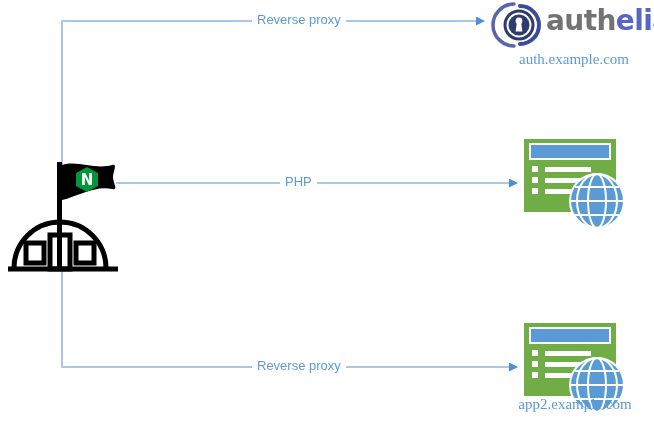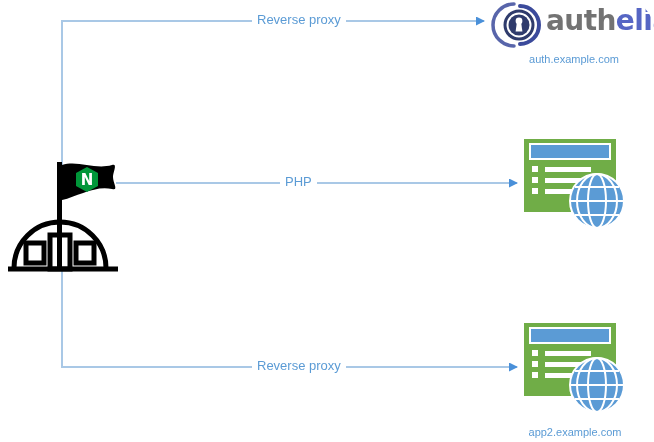--- a/index.html
+++ b/index.html
@@ -7,21 +7,20 @@
     padding: 0;
     background: #ffffff;
   }
   #canvas {
     position: relative;
     width: 654px;
     height: 442px;
     background: #ffffff;
     overflow: hidden;
     font-family: "Liberation Sans", sans-serif;
-    border-radius: 30px;
   }
   .svg-layer {
     position: absolute;
     left: 0;
     top: 0;
     width: 654px;
     height: 442px;
   }
   .edge-label {
     position: absolute;
@@ -29,22 +28,22 @@
     font-family: "Liberation Sans", sans-serif;
     font-size: 13px;
     line-height: 16px;
     background: #ffffff;
     padding: 0 5px;
     white-space: nowrap;
   }
   .node-caption {
     position: absolute;
     color: #5B9BD5;
-    font-family: Liberation Sans, sans-serif;
-    font-size: 11px;
+    font-family: Liberation Serif, serif;
+    font-size: 15px;
     line-height: 17px;
     white-space: nowrap;
     text-align: center;
   }
   
   .authelia-wordmark {
     position: absolute;
     left: 546px;
     top: 4px;
     font-family: "DejaVu Sans", sans-serif;
@@ -163,15 +162,15 @@
     <rect x="532" y="372" width="6" height="6" fill="#ffffff"></rect>
     <rect x="545" y="373" width="46" height="5" fill="#ffffff"></rect>
     <circle cx="597" cy="385" r="27" fill="#5B9BD5" stroke="#ffffff" stroke-width="2"></circle>
     <ellipse cx="597" cy="385" rx="9" ry="27" fill="none" stroke="#ffffff" stroke-width="2"></ellipse>
     <ellipse cx="597" cy="385" rx="20" ry="27" fill="none" stroke="#ffffff" stroke-width="2"></ellipse>
     <line x1="570" y1="385" x2="624" y2="385" stroke="#ffffff" stroke-width="2"></line>
     <line x1="575" y1="371" x2="619" y2="371" stroke="#ffffff" stroke-width="2"></line>
     <line x1="575" y1="399" x2="619" y2="399" stroke="#ffffff" stroke-width="2"></line>
   </svg>
 
-  <div class="node-caption" style="left:505px; top:424px; width:140px;">app2.example.com</div>
+  <div class="node-caption" style="left:505px; top:396px; width:140px;">app2.example.com</div>
 
 </div>
 
 </body></html>

